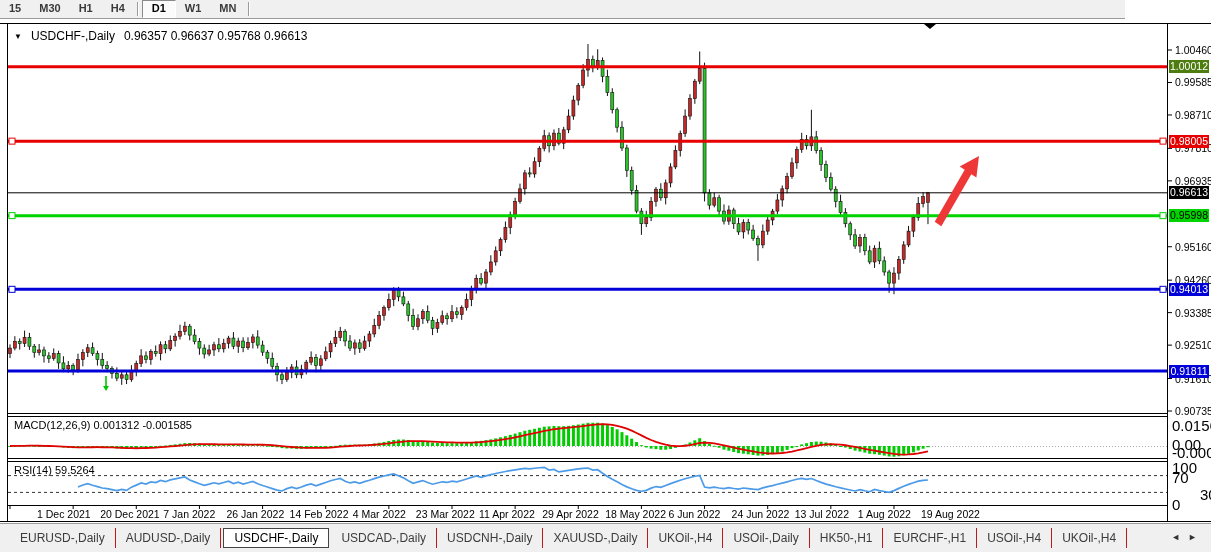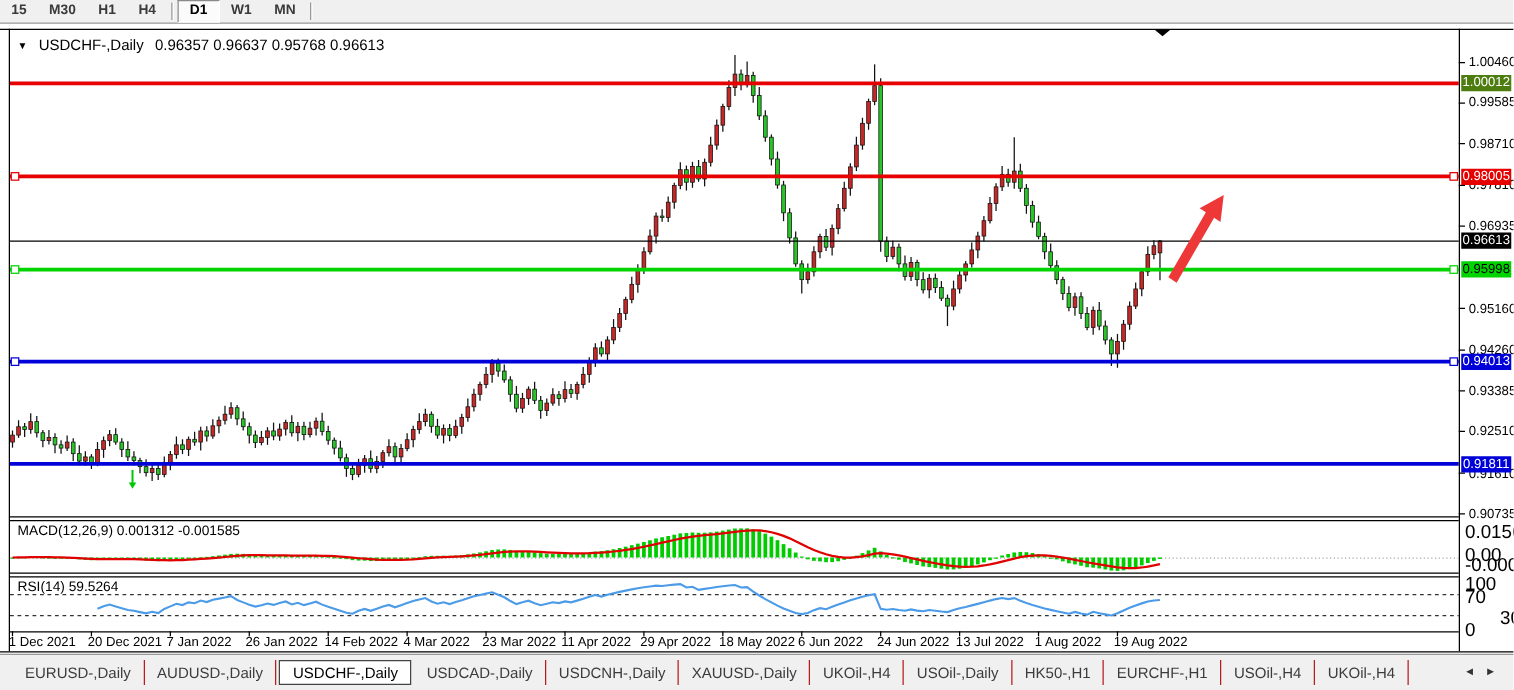--- a/index.html
+++ b/index.html
@@ -1,32 +1,32 @@
 <!DOCTYPE html>
 <html><head>
 <meta charset="utf-8">
 <style>
   html,body{margin:0;padding:0;background:#fff;}
   .screen{position:relative;width:1211px;height:552px;background:#fff;overflow:hidden;
           font-family:"Liberation Sans",sans-serif;color:#000;}
   
-  .toolbar{position:absolute;left:0;top:0;width:1211px;height:18px;background:#f0f0f0;
+  .toolbar{position:absolute;left:0;top:0;width:1125px;height:18px;background:#f0f0f0;
            border-bottom:1px solid #9a9a9a;display:flex;align-items:center;z-index:6;}
   .period-btn{height:16px;line-height:15px;padding:0 9px;font-size:11px;font-weight:700;color:#3a3a3a;cursor:default;}
   .period-btn.active{background:#fbfbfb;border:1px solid;border-color:#8a8a8a #ffffff #ffffff #8a8a8a;color:#000;}
   .tb-sep{width:0;height:14px;border-left:1px solid #9a9a9a;border-right:1px solid #fff;margin:0 3px;}
   
   .lbl{position:absolute;white-space:nowrap;z-index:3;}
   .chart-title{left:14px;top:29px;font-size:12px;display:flex;gap:9px;align-items:center;}
   .chart-title .tri{font-size:8px;position:relative;top:0px;}
   .ind-label{font-size:11px;}
   .axis-lbl{font-size:10.5px;z-index:3;}
   .badge{position:absolute;left:1169px;width:40px;height:13px;line-height:13px;font-size:10.5px;
          text-align:center;z-index:4;}
-  .date-lbl{font-size:10.5px;z-index:3;}
+  .date-lbl{font-size:10.5px;z-index:3;margin-left:30px;}
   .macd-axis,.rsi-axis{font-size:15px;z-index:3;text-align:right;}
   svg.chart{position:absolute;left:0;top:0;z-index:1;}
   
   .tabbar{position:absolute;left:0;top:523px;width:1211px;height:29px;background:#f0f0f0;
           border-top:1px solid #9a9a9a;display:flex;align-items:center;padding-left:10px;
           box-sizing:border-box;z-index:6;font-size:12px;}
   .tab{padding:3px 10px;color:#3c3c3c;cursor:default;white-space:nowrap;}
   .tab.divided{border-right:1px solid #b91c1c;}
   .tab.active{background:#fff;border:1px solid #444;color:#000;padding:2px 10px;margin:0 2px;}
   .tab-scroll{position:absolute;right:6px;top:6px;font-size:9px;color:#333;letter-spacing:8px;z-index:7;cursor:default;}

